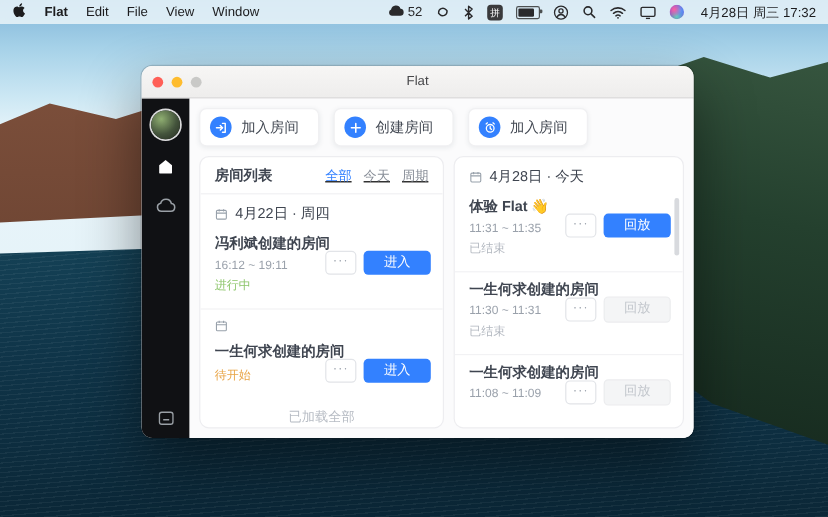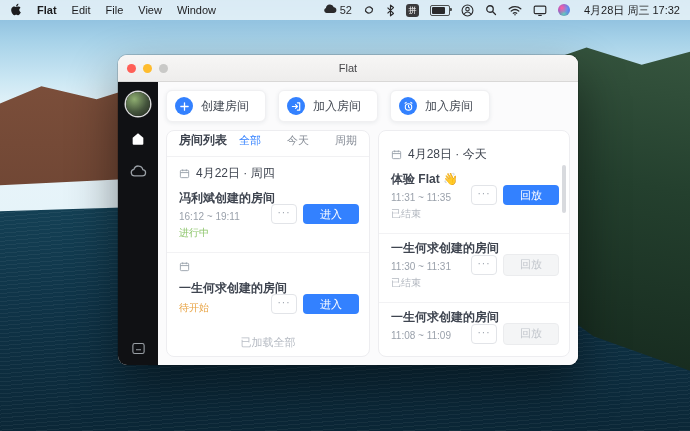--- a/index.html
+++ b/index.html
@@ -65,27 +65,27 @@
   .content{flex:1;display:flex;flex-direction:column;padding:8px;gap:8px;background:#fbfbfc;min-width:0;}
   .actions{display:flex;gap:12px;}
   .act-btn{display:flex;align-items:center;gap:8px;height:30px;padding:0 16px 0 8px;
     background:#fff;border:1px solid #f0f0f2;border-radius:6px;
     box-shadow:0 1px 4px rgba(31,45,61,.08);cursor:pointer;}
   .act-circle{width:18px;height:18px;border-radius:50%;background:#3381FF;
     display:flex;align-items:center;justify-content:center;color:#fff;}
   .act-label{font-size:12px;color:#444a54;}
   .panels{flex:1;display:flex;gap:8px;min-height:0;}
   .card{background:#fff;border:1px solid #ededf0;border-radius:8px;overflow:hidden;
-        display:flex;flex-direction:column;position:relative;justify-content:center;}
+        display:flex;flex-direction:column;position:relative;}
   .card-rooms{width:202px;}
   .card-history{flex:1;}
   .card-head{height:30px;flex:none;display:flex;align-items:center;justify-content:space-between;
     padding:0 12px;border-bottom:1px solid #f1f1f3;}
   .card-title{font-size:12px;font-weight:bold;color:#3f4550;}
-  .tabs{display:flex;gap:26px;font-size:11px;}
+  .tabs{display:flex;gap:10px;font-size:11px;text-decoration:underline;}
   .tab{color:#878d97;cursor:pointer;}
   .tab.active{color:#3381FF;}
   .date-row{display:flex;align-items:center;gap:6px;padding:8px 12px 2px;
     font-size:12px;font-weight:normal;color:#3f4550;}
   .date-row svg{color:#98a1ab;flex:none;}
   .room{position:relative;padding:4px 12px 8px;}
   .room-name{font-size:12px;font-weight:bold;color:#3f4550;margin:2px 0 4px;}
   .room-time{font-size:10px;color:#9aa1ab;}
   .room-status{font-size:10px;margin-top:4px;}
   .st-running{color:#8CC56A;font-family:Liberation Serif, serif;}
@@ -213,35 +213,35 @@
               <path d="M8 14h8"></path>
             </svg>
         </span>
       </div>
 
       <div class="content">
 
         <div class="actions">
           <div class="act-btn">
             <span class="act-circle">
-              <svg width="11" height="11" viewBox="0 0 24 24" fill="none" stroke="#fff" stroke-width="2.8" stroke-linecap="round">
-                  <path d="M12 4v16M4 12h16"></path>
-                </svg>
-            </span>
-            <span class="act-label">创建房间</span>
-          </div>
-          <div class="act-btn">
-            <span class="act-circle">
               <svg width="11" height="11" viewBox="0 0 24 24" fill="none" stroke="#fff" stroke-width="2.6" stroke-linecap="round" stroke-linejoin="round">
                   <path d="M14 4h5v16h-5"></path>
                   <path d="M3 12h11"></path>
                   <path d="m10 8 4 4-4 4"></path>
                 </svg>
             </span>
             <span class="act-label">加入房间</span>
+          </div>
+          <div class="act-btn">
+            <span class="act-circle">
+              <svg width="11" height="11" viewBox="0 0 24 24" fill="none" stroke="#fff" stroke-width="2.8" stroke-linecap="round">
+                  <path d="M12 4v16M4 12h16"></path>
+                </svg>
+            </span>
+            <span class="act-label">创建房间</span>
           </div>
           <div class="act-btn">
             <span class="act-circle">
               <svg width="11" height="11" viewBox="0 0 24 24" fill="none" stroke="#fff" stroke-width="2.4" stroke-linecap="round">
                   <circle cx="12" cy="13" r="7"></circle>
                   <path d="M12 9.5V13l2.5 2"></path>
                   <path d="m4.5 5 2.5-2M19.5 5 17 3"></path>
                 </svg>
             </span>
             <span class="act-label">加入房间</span>

